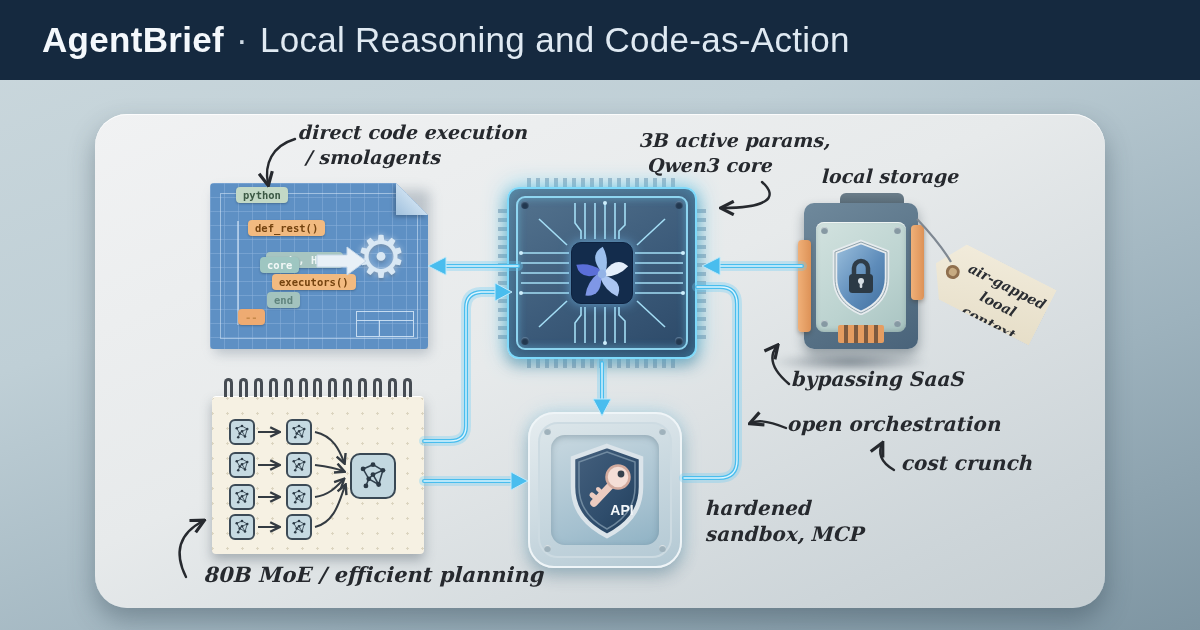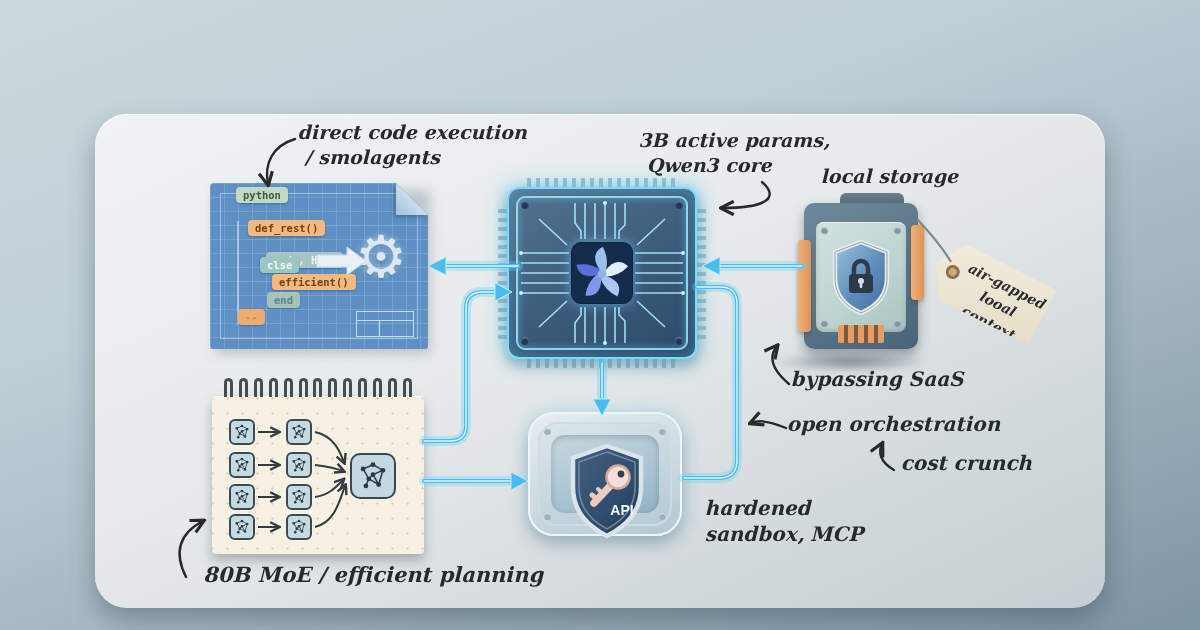--- a/index.html
+++ b/index.html
@@ -110,21 +110,21 @@
     background:linear-gradient(160deg,#f2ecdc,#e6dec8);
     clip-path:polygon(16% 0,100% 0,100% 100%,16% 100%,0 50%);
     box-shadow:0 4px 8px rgba(50,60,70,.35); }
   .tag-hole { position:absolute; left:12px; top:24px; width:14px; height:14px;
     border-radius:50%; background:#c7ab82; border:3px solid #8f6f4e; }
   .tag-text { position:absolute; left:30px; top:9px; width:88px; text-align:center;
     font-family:"DejaVu Serif",serif; font-style:italic; font-weight:700;
     font-size:14px; line-height:1.45; color:#2b2e33; }
 
   
-  .api-tile { position:absolute; left:528px; top:412px; width:154px; height:124px;
+  .api-tile { position:absolute; left:528px; top:412px; width:154px; height:156px;
     border-radius:26px; background:linear-gradient(160deg,#e6edf0 0%,#ccdae1 55%,#b2c8d3 100%);
     border:2px solid #eff5f8;
     box-shadow:0 8px 16px rgba(55,75,90,.3), 0 0 18px rgba(120,210,245,.4); }
   .api-inner1 { position:absolute; inset:8px; border-radius:20px;
     border:2px solid #cddbe2; background:linear-gradient(160deg,#dce6ea,#b5cad5); }
   .api-inner2 { position:absolute; inset:21px; border-radius:14px;
     background:linear-gradient(160deg,#c8d8e0 0%,#a4c0cf 70%,#8fb2c4 100%);
     box-shadow:inset 0 2px 6px rgba(70,95,110,.35); }
   .api-inner1 .screw { position:absolute; width:7px; height:7px; border-radius:50%;
     background:#9fb2bc; box-shadow:inset 0 1px 1px rgba(255,255,255,.7); }
@@ -157,34 +157,39 @@
   .c-halo { fill:none; stroke:rgba(105,205,245,.32); stroke-width:10; stroke-linecap:round; }
   .c-main { fill:none; stroke:#49bdee; stroke-width:4; stroke-linecap:round; }
   .c-core { fill:none; stroke:#dcf5fe; stroke-width:1.4; stroke-linecap:round; }
   .sketch { fill:none; stroke:#26292e; stroke-width:2.4; stroke-linecap:round; }
 </style>
 </head>
 <body>
 
 <div class="stage">
 
+  <div class="header">
+    <div class="title">
+      <span class="brand">AgentBrief</span><span class="sep">·</span><span class="rest">Local Reasoning and Code-as-Action</span>
+    </div>
+  </div>
 
   <div class="panel"></div>
 
   <div class="card-shadow"></div>
   <div class="code-card">
     <div class="bp-frame"></div>
     <div class="bp-vline"></div>
     <div class="bp-title"></div>
     <div class="fold"></div>
     <div class="cc-chip v-green" style="left:26px;top:4px">python</div>
     <div class="cc-chip v-orange" style="left:38px;top:37px">def_rest()</div>
     <div class="cc-chip v-teal-light" style="left:56px;top:69px">code, Hoga</div>
-    <div class="cc-chip v-teal" style="left:50px;top:74px">clse</div>
-    <div class="cc-chip v-orange" style="left:62px;top:91px">efficient()</div>
+    <div class="cc-chip v-teal" style="left:50px;top:74px">core</div>
+    <div class="cc-chip v-orange" style="left:62px;top:91px">executors()</div>
     <div class="cc-chip v-teal-dim" style="left:57px;top:109px">end</div>
     <div class="cc-chip v-orange-dim" style="left:28px;top:126px">--</div>
   </div>
   <div class="gear">⚙</div>
 
   <div class="cpu">
     <div class="pins-top"></div>
     <div class="pins-bottom"></div>
     <div class="pins-left"></div>
     <div class="pins-right"></div>

